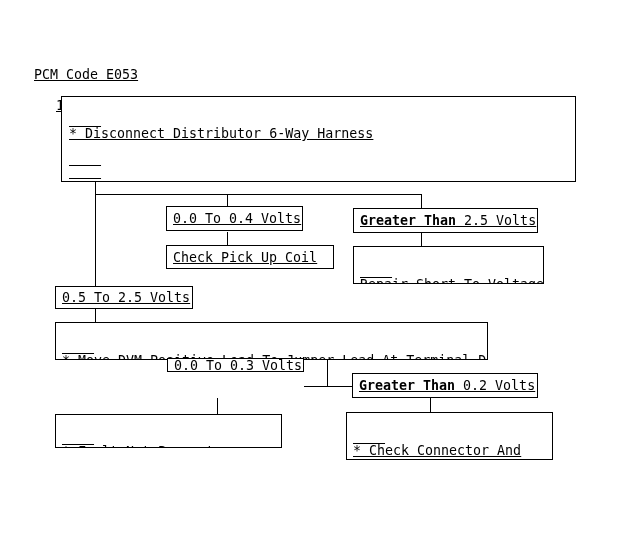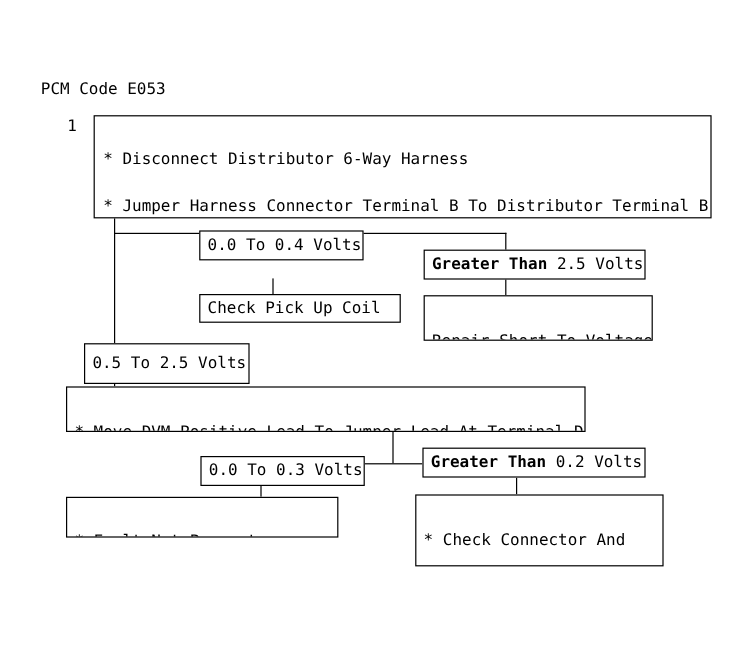--- a/index.html
+++ b/index.html
@@ -1,16 +1,16 @@
 <!DOCTYPE html>
 <html style="--line: #000000; --bg: #ffffff; --text: #000000;"><head>
 <meta charset="utf-8">
 <style>
   :root { --line:#000000; --bg:#ffffff; --text:#000000; }
-  * { margin:0; padding:0; box-sizing:border-box; }
+  * { margin:0; padding:0; box-sizing:border-box;text-decoration:underline; }
   html,body { background:var(--bg); }
   .canvas {
     position:relative; width:630px; height:550px; background:var(--bg);
     font-family:"DejaVu Sans Mono", monospace;
     font-size:13.3px; line-height:13px; color:var(--text);
     overflow:hidden;
   }
   .title { position:absolute; left:34px; top:68px; white-space:pre; }
   .stepnum { position:absolute; left:56px; top:99px; white-space:pre; }
   .box {
@@ -24,80 +24,79 @@
   .cl { position:absolute; background:var(--line); }
 </style>
 </head>
 <body>
 
 <div class="canvas">
 
   <div class="title">PCM Code E053</div>
   <div class="stepnum">1</div>
 
-  <div class="box multi" style="left:78px;top:96px;width:515px;height:86px;padding:4px 0 0 7px">
+  <div class="box multi" style="left:61px;top:96px;width:515px;height:86px;padding:4px 0 0 7px">
     <div class="ln">* Disconnect Distributor 6-Way Harness</div>
-    <div class="ln">* Jumper Harness Connector Terminal B To Distributor Terminal B</div>
     
     
     
     
   </div>
 
   <div class="cl" style="left:95px;top:182px;width:1px;height:104px"></div>
   <div class="cl" style="left:95px;top:194px;width:327px;height:1px"></div>
   <div class="cl" style="left:227px;top:194px;width:1px;height:15px"></div>
   <div class="cl" style="left:421px;top:194px;width:1px;height:15px"></div>
   <div class="cl" style="left:227px;top:232px;width:1px;height:13px"></div>
   <div class="cl" style="left:421px;top:232px;width:1px;height:14px"></div>
   <div class="cl" style="left:95px;top:309px;width:1px;height:13px"></div>
   <div class="cl" style="left:327px;top:360px;width:1px;height:26px"></div>
   <div class="cl" style="left:304px;top:386px;width:48px;height:1px"></div>
   <div class="cl" style="left:217px;top:398px;width:1px;height:16px"></div>
   <div class="cl" style="left:430px;top:398px;width:1px;height:14px"></div>
 
-  <div class="box single" style="left:166px;top:192px;width:137px;height:25px">
+  <div class="box single" style="left:166px;top:206px;width:137px;height:25px">
     <span>0.0 To 0.4 Volts</span>
   </div>
 
   <div class="box single" style="left:353px;top:208px;width:185px;height:25px">
     <span class="b">Greater Than</span><span> 2.5 Volts</span>
   </div>
 
   <div class="box single" style="left:166px;top:245px;width:168px;height:24px">
     <span>Check Pick Up Coil</span>
   </div>
 
   <div class="box multi" style="left:353px;top:246px;width:191px;height:38px">
     <div class="ln">Repair Short To Voltage</div>
     
   </div>
 
-  <div class="box single" style="left:70px;top:286px;width:138px;height:34px">
+  <div class="box single" style="left:55px;top:286px;width:138px;height:23px">
     <span>0.5 To 2.5 Volts</span>
   </div>
 
   <div class="box multi" style="left:55px;top:322px;width:433px;height:38px">
     <div class="ln">* Move DVM Positive Lead To Jumper Lead At Terminal D</div>
     
   </div>
 
-  <div class="box single" style="left:167px;top:380px;width:137px;height:25px">
+  <div class="box single" style="left:167px;top:358px;width:137px;height:14px">
     <span>0.0 To 0.3 Volts</span>
   </div>
 
   <div class="box single" style="left:352px;top:373px;width:186px;height:25px">
     <span class="b">Greater Than</span><span> 0.2 Volts</span>
   </div>
 
   <div class="box multi" style="left:55px;top:414px;width:227px;height:34px;padding-top:4px">
     <div class="ln">* Fault Not Present</div>
     
   </div>
 
-  <div class="box multi" style="left:346px;top:412px;width:207px;height:60px">
+  <div class="box multi" style="left:346px;top:412px;width:207px;height:48px">
     <div class="ln">* Check Connector And</div>
     
     
     
   </div>
 
 </div>
 
 </body></html>

